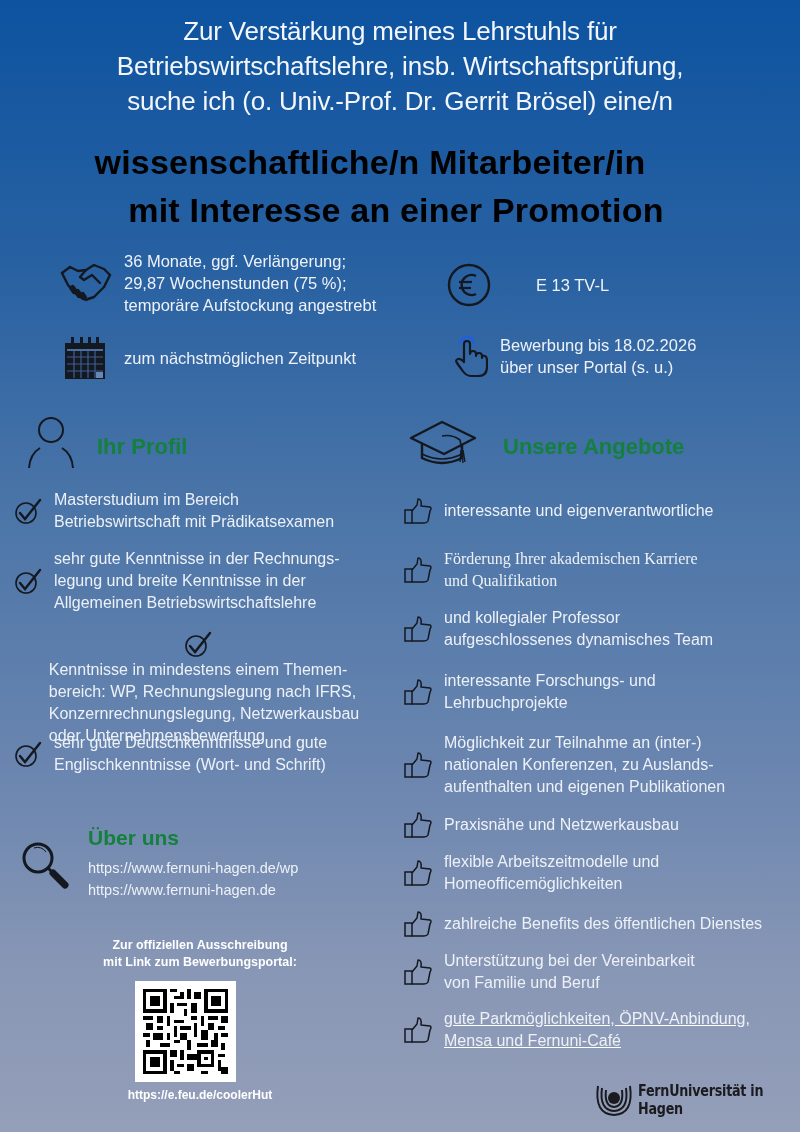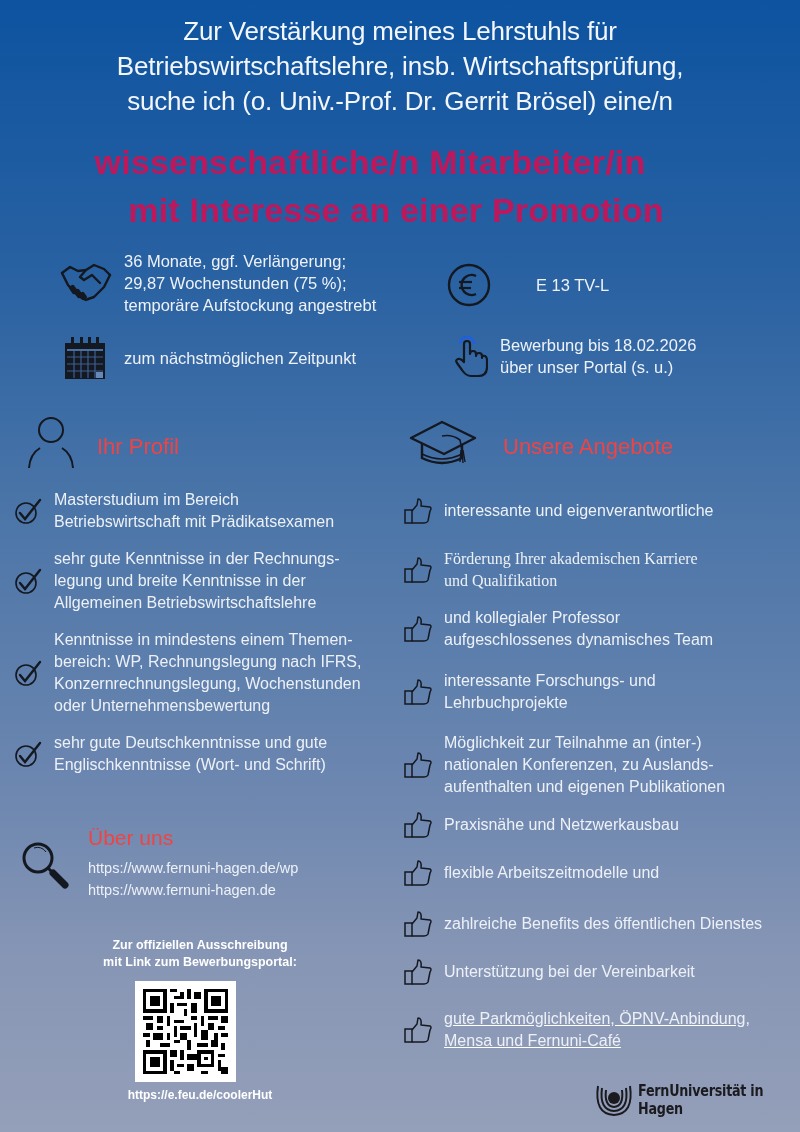--- a/index.html
+++ b/index.html
@@ -10,30 +10,30 @@
     background: linear-gradient(180deg, #0d53a0 0%, #2a62a2 25%, #4b75a8 45%, #6d87b0 70%, #8796b5 85%, #949fb9 100%);
   }
   .abs { position: absolute; }
   .intro {
     left: 0; width: 800px; top: 14px; text-align: center;
     font-size: 26px; line-height: 35px; color: #f3f6fb;
     letter-spacing: -0.2px;
   }
   .headline {
     left: 0; width: 740px; top: 138px; text-align: center;
-    font-size: 34px; font-weight: bold; line-height: 48px; color: #be185d;
+    font-size: 34px; font-weight: bold; line-height: 48px; color: #000000;
     letter-spacing: 0.2px;
   }
   .headline div:nth-child(2) { padding-left: 52px; }
 
   .fact { display: flex; align-items: center; }
   .fact-text { font-size: 16.5px; line-height: 22px; color: #eef2f8; }
   .icon { color: #141820; }
 
-  .sec-title { font-size: 22px; font-weight: normal; color: #ef4444; }
+  .sec-title { font-size: 22px; font-weight: bold; color: #15803d; }
 
   .list-item { display: flex; align-items: center; }
   .list-text { font-size: 16px; line-height: 22px; color: #edf1f7; }
 
   .link { font-size: 14.5px; line-height: 22px; color: #eef2f8; }
   .qr-caption { font-size: 12.5px; font-weight: bold; line-height: 17px; text-align: center; color: #ffffff; }
   .qr-box { background: #ffffff; width: 101px; height: 101px; display:flex; align-items:center; justify-content:center; }
   .qr-url { font-size: 12px; font-weight: bold; color: #ffffff; text-align: center; }
   .logo-text { font-family: "DejaVu Sans", sans-serif; font-size: 15px; color: #1b1b1f; font-weight: bold; letter-spacing: -0.3px; transform: scaleX(0.85); transform-origin: left center; }
 </style>
@@ -171,31 +171,31 @@
           <circle cx="12" cy="17" r="10" fill="none" stroke="#141820" stroke-width="1.6"></circle>
           <path d="M6 17 L11 23 L26 4" fill="none" stroke="#141820" stroke-width="2.4" stroke-linecap="round"></path>
         </svg>
     </span>
     <div>
       <div class="list-text">sehr gute Kenntnisse in der Rechnungs-</div>
       <div class="list-text">legung und breite Kenntnisse in der</div>
       <div class="list-text">Allgemeinen Betriebswirtschaftslehre</div>
     </div>
   </div>
-  <div class="list-item" style="height:88px; margin-top:15px;">
+  <div class="list-item" style="height:88px; margin-top:15px;flex-direction:column;">
     <span class="icon" style="width:40px;height:30px;display:inline-block;flex:none;">
       <svg width="30" height="30" viewBox="0 0 30 30">
           <circle cx="12" cy="17" r="10" fill="none" stroke="#141820" stroke-width="1.6"></circle>
           <path d="M6 17 L11 23 L26 4" fill="none" stroke="#141820" stroke-width="2.4" stroke-linecap="round"></path>
         </svg>
     </span>
     <div>
       <div class="list-text">Kenntnisse in mindestens einem Themen-</div>
       <div class="list-text">bereich: WP, Rechnungslegung nach IFRS,</div>
-      <div class="list-text">Konzernrechnungslegung, Wochenstunden</div>
+      <div class="list-text">Konzernrechnungslegung, Netzwerkausbau</div>
       <div class="list-text">oder Unternehmensbewertung</div>
     </div>
   </div>
   <div class="list-item" style="height:44px; margin-top:15px;">
     <span class="icon" style="width:40px;height:30px;display:inline-block;flex:none;">
       <svg width="30" height="30" viewBox="0 0 30 30">
           <circle cx="12" cy="17" r="10" fill="none" stroke="#141820" stroke-width="1.6"></circle>
           <path d="M6 17 L11 23 L26 4" fill="none" stroke="#141820" stroke-width="2.4" stroke-linecap="round"></path>
         </svg>
     </span>
@@ -280,20 +280,21 @@
   </div>
   <div class="list-item" style="height:44px; margin-top:15px;">
     <span class="icon" style="width:40px;height:28px;display:inline-block;flex:none;">
       <svg width="28" height="28" viewBox="0 0 28 28">
           <rect x="1" y="13" width="7" height="13" fill="none" stroke="#141820" stroke-width="1.5"></rect>
           <path d="M8 14 L13 8 L14 2 Q18 2 17 9 L26 10 Q28 11 26 14 L24 24 Q23 26 20 26 L8 26" fill="none" stroke="#141820" stroke-width="1.5" stroke-linejoin="round"></path>
         </svg>
     </span>
     <div>
       <div class="list-text">flexible Arbeitszeitmodelle und</div>
+      <div class="list-text">Homeofficemöglichkeiten</div>
     </div>
   </div>
   <div class="list-item" style="height:22px; margin-top:18px;">
     <span class="icon" style="width:40px;height:28px;display:inline-block;flex:none;">
       <svg width="28" height="28" viewBox="0 0 28 28">
           <rect x="1" y="13" width="7" height="13" fill="none" stroke="#141820" stroke-width="1.5"></rect>
           <path d="M8 14 L13 8 L14 2 Q18 2 17 9 L26 10 Q28 11 26 14 L24 24 Q23 26 20 26 L8 26" fill="none" stroke="#141820" stroke-width="1.5" stroke-linejoin="round"></path>
         </svg>
     </span>
     <div>
@@ -302,20 +303,21 @@
   </div>
   <div class="list-item" style="height:44px; margin-top:15px;">
     <span class="icon" style="width:40px;height:28px;display:inline-block;flex:none;">
       <svg width="28" height="28" viewBox="0 0 28 28">
           <rect x="1" y="13" width="7" height="13" fill="none" stroke="#141820" stroke-width="1.5"></rect>
           <path d="M8 14 L13 8 L14 2 Q18 2 17 9 L26 10 Q28 11 26 14 L24 24 Q23 26 20 26 L8 26" fill="none" stroke="#141820" stroke-width="1.5" stroke-linejoin="round"></path>
         </svg>
     </span>
     <div>
       <div class="list-text">Unterstützung bei der Vereinbarkeit</div>
+      <div class="list-text">von Familie und Beruf</div>
     </div>
   </div>
   <div class="list-item" style="height:44px; margin-top:14px;text-decoration:underline;">
     <span class="icon" style="width:40px;height:28px;display:inline-block;flex:none;">
       <svg width="28" height="28" viewBox="0 0 28 28">
           <rect x="1" y="13" width="7" height="13" fill="none" stroke="#141820" stroke-width="1.5"></rect>
           <path d="M8 14 L13 8 L14 2 Q18 2 17 9 L26 10 Q28 11 26 14 L24 24 Q23 26 20 26 L8 26" fill="none" stroke="#141820" stroke-width="1.5" stroke-linejoin="round"></path>
         </svg>
     </span>
     <div>

